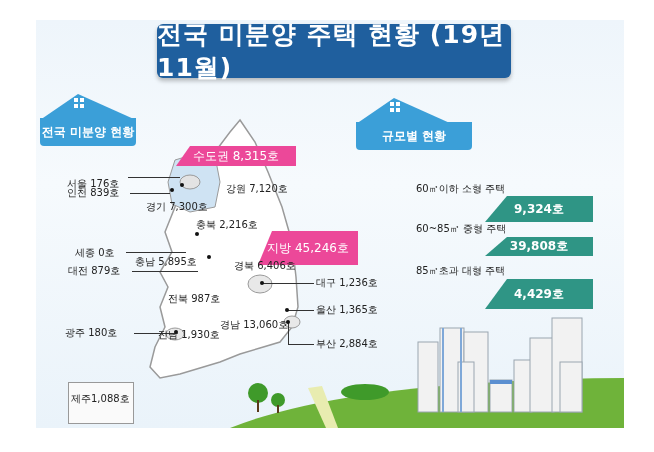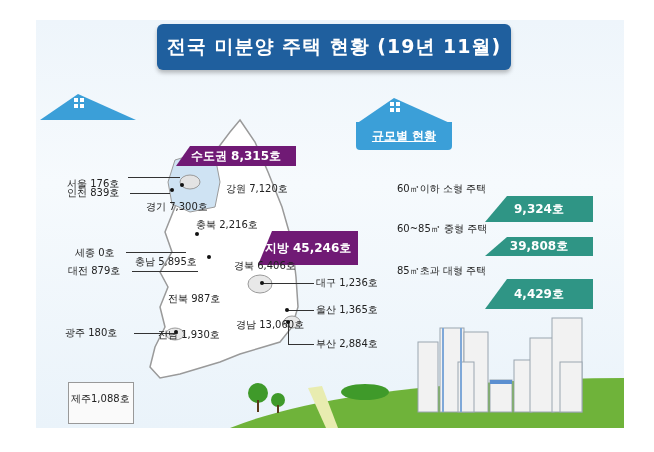--- a/index.html
+++ b/index.html
@@ -1,35 +1,35 @@
 <!DOCTYPE html>
 <html><head>
 <meta charset="utf-8">
 <style>
   html, body { margin:0; padding:0; }
   body { width:654px; height:452px; background:#ffffff; position:relative; overflow:hidden;
          font-family:"DejaVu Sans", sans-serif; }
   .canvas { position:absolute; left:36px; top:20px; width:588px; height:408px;
             background:linear-gradient(180deg,#eef5fb 0%,#f6fafd 40%,#eaf3fa 100%); overflow:hidden; }
-  .title-banner { position:absolute; left:157px; top:24px; width:354px; height:46px;
+  .title-banner { position:absolute; left:157px; top:24px; width:354px; height:54px;
                   background:#1f5f9e; border-radius:6px; box-shadow:0 3px 4px rgba(0,0,0,0.25);
-                  color:#fff; font-weight:bold; font-size:19px; display:flex; align-items:center; justify-content:center; letter-spacing:1px; }
+                  color:#fff; font-weight:bold; font-size:25px; display:flex; align-items:center; justify-content:center; letter-spacing:1px; }
   .house { position:absolute; }
   .house .body { position:absolute; background:#3b9fd8; color:#fff; font-weight:bold; font-size:12px;
                  display:flex; align-items:center; justify-content:center; border-radius:0 0 4px 4px; }
   .win { position:absolute; width:10px; height:10px; display:grid; grid-template-columns:4px 4px; gap:2px; }
   .win i { background:#fff; display:block; width:4px; height:4px; }
-  .badge { position:absolute; background:#701a75; color:#fff; font-size:12px; font-weight:bold;
+  .badge { position:absolute; background:#ec4899; color:#fff; font-size:12px; font-weight:normal;
            display:flex; align-items:center; justify-content:center;
            clip-path:polygon(14px 0,100% 0,100% 100%,0 100%); }
   .lbl { position:absolute; font-size:10px; color:#222; white-space:nowrap; }
   .line { position:absolute; background:#333; height:1px; }
   .vline { position:absolute; background:#333; width:1px; }
   .dot { position:absolute; width:4px; height:4px; border-radius:50%; background:#111; }
-  .size-lbl { position:absolute; font-size:10px; color:#222; white-space:nowrap; }
+  .size-lbl { position:absolute; font-size:10px; color:#222; white-space:nowrap;margin-left:19px; }
   .size-badge { position:absolute; background:#2f9585; color:#fff; font-size:12px; font-weight:bold;
                 display:flex; align-items:center; justify-content:center;
                 clip-path:polygon(22px 0,100% 0,100% 100%,0 100%); }
   .jeju-box { position:absolute; left:68px; top:382px; width:64px; height:40px; border:1px solid #999; background:#fafafa; }
 </style>
 </head>
 <body>
 
 <div class="canvas"></div>
 
@@ -38,20 +38,21 @@
 <div class="house" style="left:40px;top:94px;width:96px;height:52px;">
   <svg style="position:absolute;left:0;top:0" width="96" height="26">
     <polygon points="0,26 38,0 96,26" fill="#3b9fd8"></polygon>
   </svg>
   <div class="win" style="left:34px;top:4px">
       <i></i>
       <i></i>
       <i></i>
       <i></i>
     </div>
+  <div class="body" style="left:0;top:24px;width:96px;height:28px;">전국 미분양 현황</div>
 </div>
 
 <svg style="position:absolute;left:120px;top:112px" width="230" height="290">
   <path d="M120,8 L135,30 L148,60 L162,95 L172,130 L176,165 L178,195 L172,215 L160,230 L140,236 L120,242 L100,250 L80,256 L60,262 L40,266 L30,255 L35,235 L45,215 L40,195 L48,175 L40,160 L52,140 L45,120 L55,95 L60,75 L75,55 L95,40 L110,20 Z" fill="#ffffff" stroke="#9a9a9a" stroke-width="1.5"></path>
   <path d="M55,48 L75,42 L95,44 L100,70 L95,95 L70,100 L52,92 L48,70 Z" fill="#cfe3f3" stroke="#9a9a9a" stroke-width="1"></path>
   <ellipse cx="70" cy="70" rx="10" ry="7" fill="#e3e3e3" stroke="#9a9a9a"></ellipse>
   <ellipse cx="140" cy="172" rx="12" ry="9" fill="#e8e8e8" stroke="#9a9a9a"></ellipse>
   <ellipse cx="55" cy="222" rx="9" ry="6" fill="#e8e8e8" stroke="#9a9a9a"></ellipse>
   <ellipse cx="172" cy="210" rx="8" ry="6" fill="#e8e8e8" stroke="#9a9a9a"></ellipse>
 </svg>
@@ -76,21 +77,21 @@
 <div class="line" style="left:132px;top:271px;width:66px"></div>
 <div class="dot" style="left:207px;top:255px"></div>
 <div class="lbl" style="left:234px;top:259px">경북 6,406호</div>
 <div class="lbl" style="left:316px;top:276px">대구 1,236호</div>
 <div class="line" style="left:262px;top:283px;width:52px"></div>
 <div class="dot" style="left:260px;top:281px"></div>
 <div class="lbl" style="left:168px;top:292px">전북 987호</div>
 <div class="lbl" style="left:316px;top:303px">울산 1,365호</div>
 <div class="line" style="left:288px;top:310px;width:26px"></div>
 <div class="dot" style="left:285px;top:308px"></div>
-<div class="lbl" style="left:236px;top:318px">경남 13,060호</div>
+<div class="lbl" style="left:220px;top:318px">경남 13,060호</div>
 <div class="lbl" style="left:65px;top:326px">광주 180호</div>
 <div class="line" style="left:134px;top:333px;width:42px"></div>
 <div class="dot" style="left:174px;top:330px"></div>
 <div class="lbl" style="left:316px;top:337px">부산 2,884호</div>
 <div class="vline" style="left:288px;top:322px;height:22px"></div>
 <div class="line" style="left:288px;top:344px;width:26px"></div>
 <div class="dot" style="left:286px;top:320px"></div>
 <div class="lbl" style="left:158px;top:328px">전남 1,930호</div>
 <div class="jeju-box"></div>
 <div class="lbl" style="left:71px;top:392px">제주1,088호</div>
@@ -98,21 +99,21 @@
 <div class="house" style="left:356px;top:98px;width:96px;height:52px;">
   <svg style="position:absolute;left:0;top:0" width="96" height="26">
     <polygon points="0,26 38,0 96,26" fill="#3b9fd8"></polygon>
   </svg>
   <div class="win" style="left:34px;top:4px">
       <i></i>
       <i></i>
       <i></i>
       <i></i>
     </div>
-  <div class="body" style="left:0;top:24px;width:96px;height:28px;text-decoration:underline;">규모별 현황</div>
+  <div class="body" style="left:0;top:24px;width:116px;height:28px;">규모별 현황</div>
 </div>
 
 <div class="size-lbl" style="left:397px;top:182px">60㎡이하 소형 주택</div>
 <div class="size-badge" style="left:485px;top:196px;width:108px;height:26px">9,324호</div>
 <div class="size-lbl" style="left:397px;top:222px">60~85㎡ 중형 주택</div>
 <div class="size-badge" style="left:485px;top:237px;width:108px;height:19px">39,808호</div>
 <div class="size-lbl" style="left:397px;top:264px">85㎡초과 대형 주택</div>
 <div class="size-badge" style="left:485px;top:279px;width:108px;height:30px">4,429호</div>
 
 <svg style="position:absolute;left:230px;top:300px" width="394" height="128">

